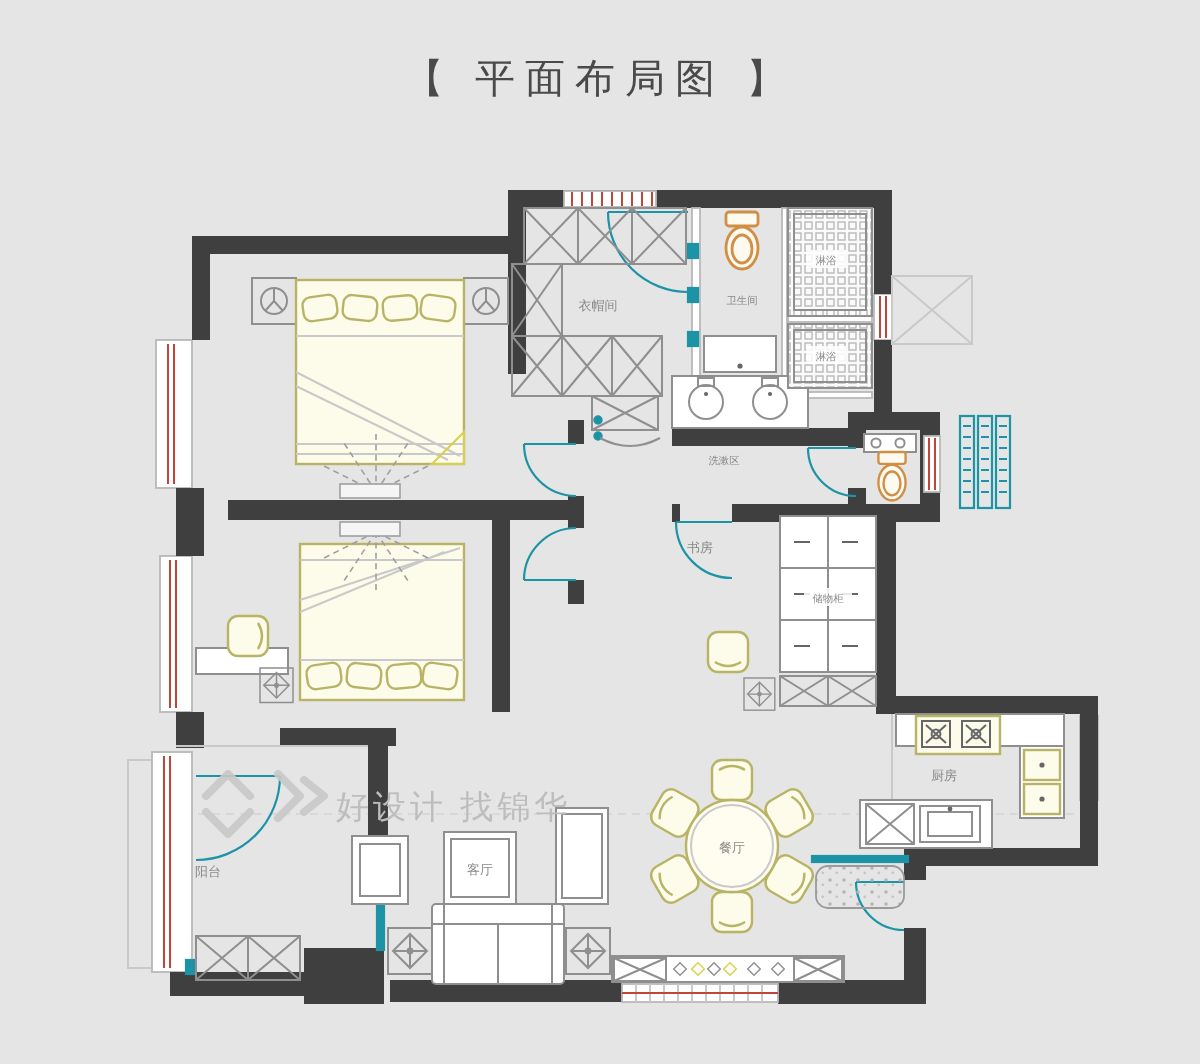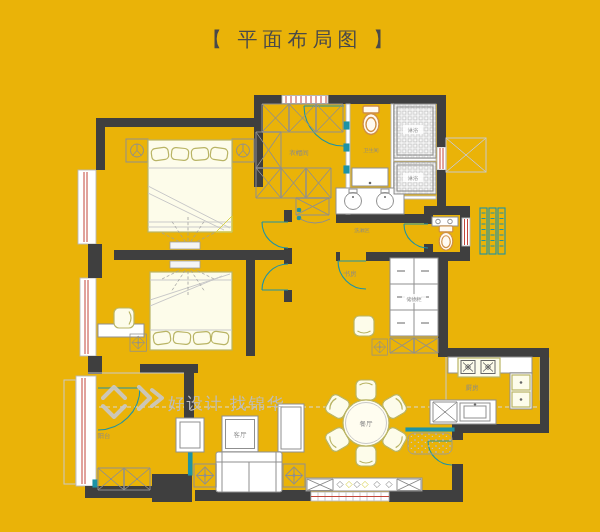--- a/index.html
+++ b/index.html
@@ -1,16 +1,16 @@
 <!DOCTYPE html>
 <html style="--wall: #3f3f3f; --furniture_line: #8f8f8f; --khaki: #b9b465; --fixture_orange: #cf8f45; --door_teal: #1d93a6; --window_red: #c2453a; --watermark_gray: #bdbdbd;"><head>
 <meta charset="utf-8">
 <style>
   html,body{margin:0;padding:0;background:#fff;}
-  #stage{position:relative;width:600px;height:532px;background:#eab308;overflow:hidden;
+  #stage{position:relative;width:600px;height:532px;background:#e5e5e5;overflow:hidden;
          font-family:"Liberation Sans",sans-serif;}
   svg{display:block}
   .wl{fill:var(--wall,#3f3f3f);}
   .gr{stroke:var(--furniture_line,#8f8f8f);fill:none;stroke-width:1;}
   .grf{stroke:var(--furniture_line,#8f8f8f);fill:#ffffff;stroke-width:1;}
   .grl{stroke:#c9c9c9;fill:none;stroke-width:1;}
   .kh{stroke:var(--khaki,#b9b465);fill:#fdfcea;stroke-width:1.2;}
   .khl{stroke:#d8d14e;fill:none;stroke-width:1;}
   .or{stroke:var(--fixture_orange,#cf8f45);fill:#fffaf0;stroke-width:1.4;}
   .tl{stroke:var(--door_teal,#1d93a6);fill:none;stroke-width:1.1;}

